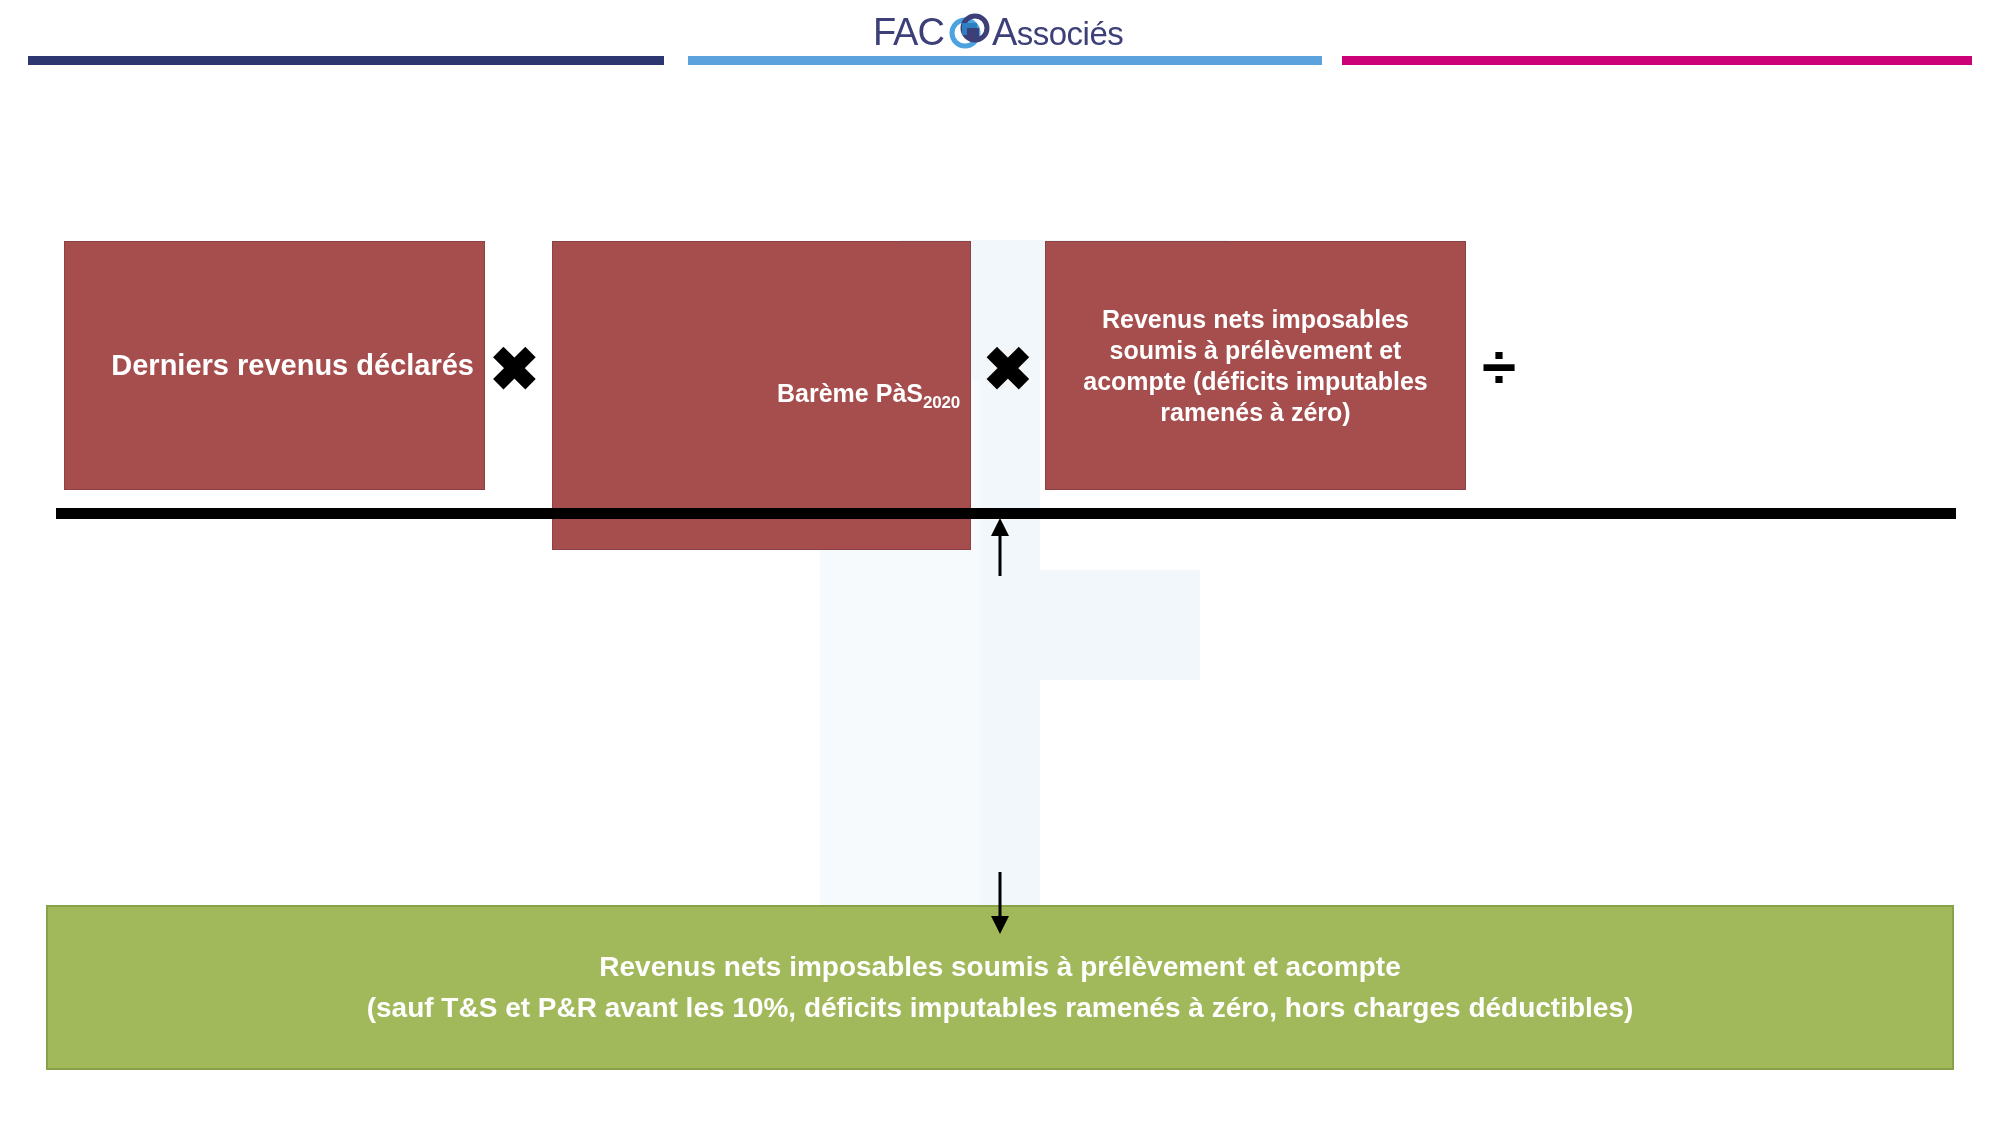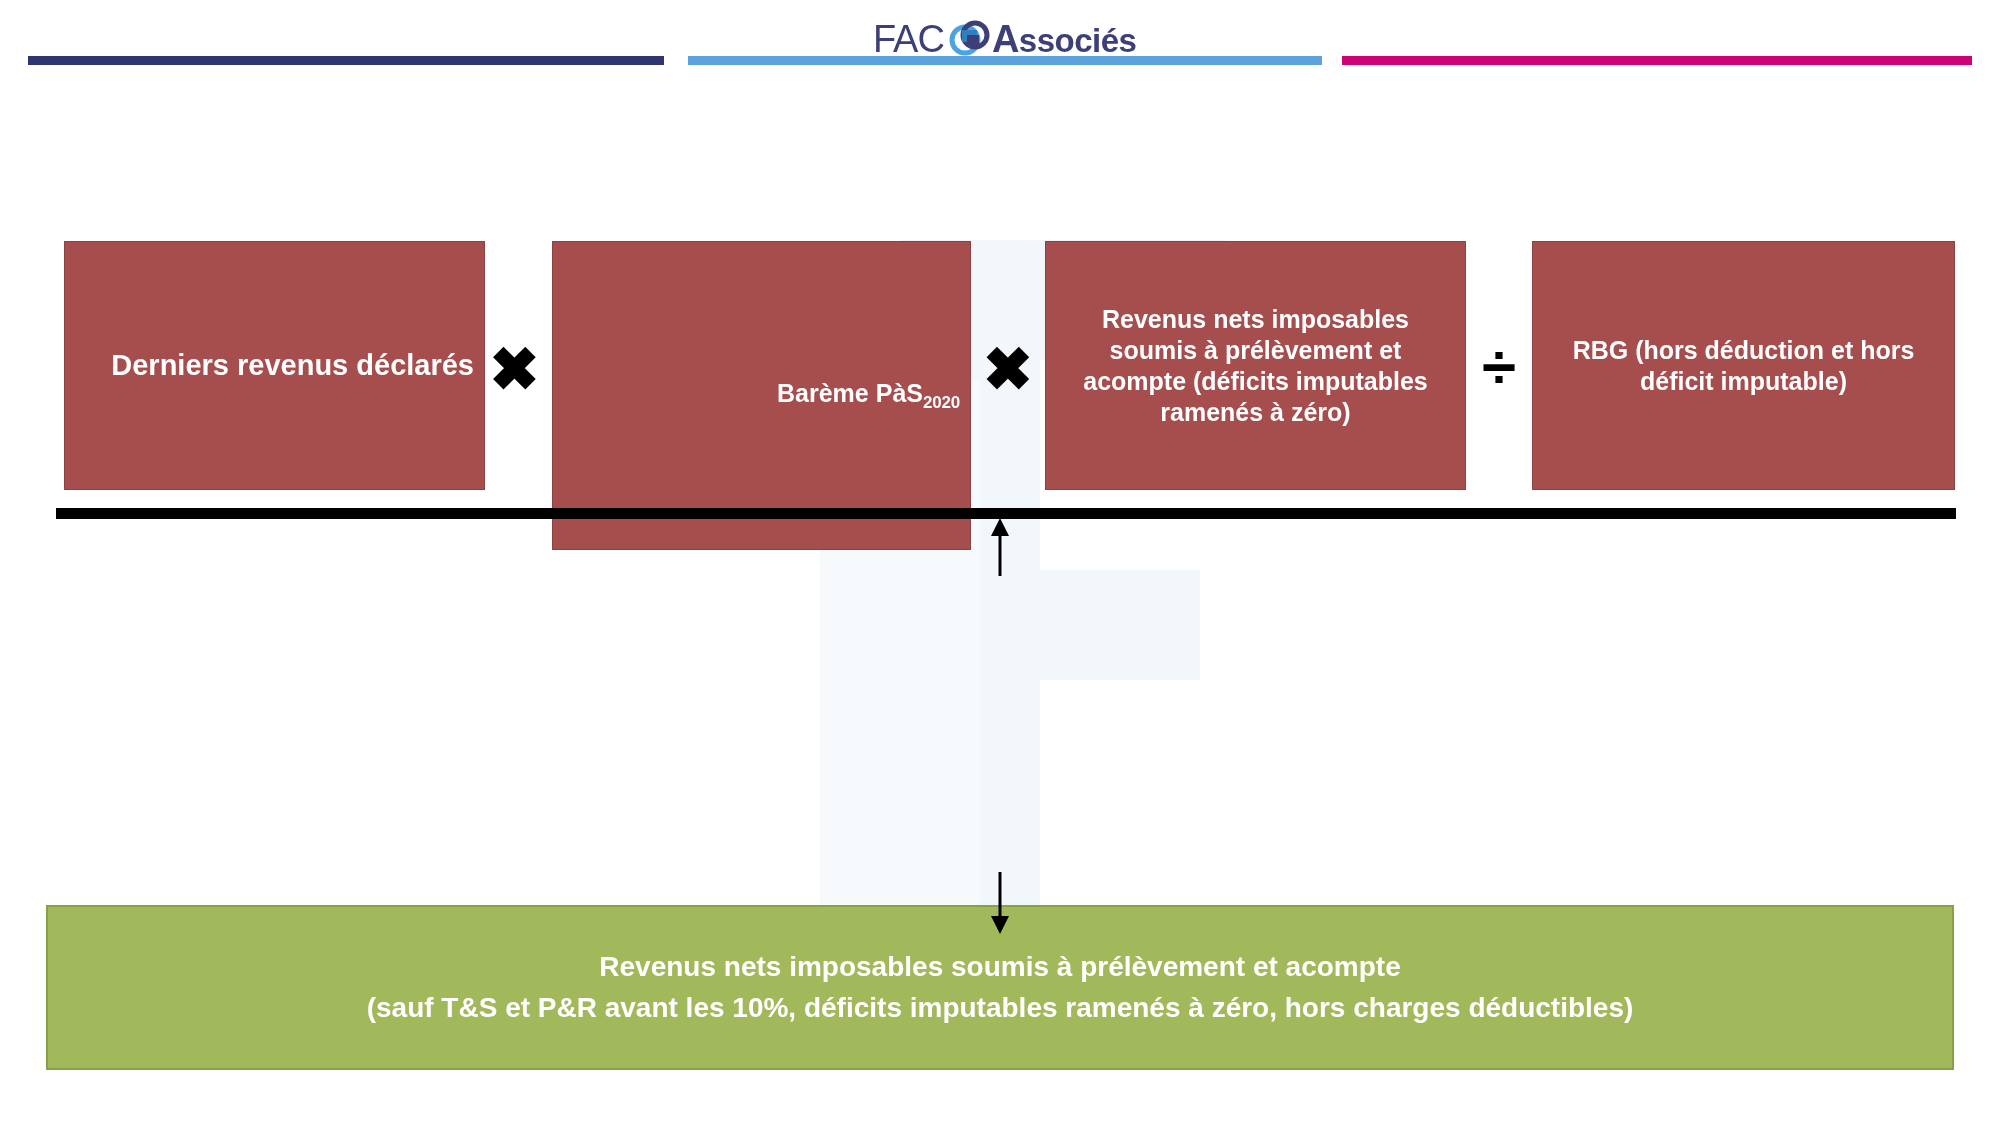--- a/index.html
+++ b/index.html
@@ -28,21 +28,21 @@
     height: 700px;
     pointer-events: none;
     z-index: 0;
   }
   .watermark svg { display:block; width:100%; height:100%; }
 
   
   .logo {
     position: absolute;
     left: 873px;
-    top: 17px;
+    top: 10px;
     height: 44px;
     display: flex;
     align-items: center;
     z-index: 5;
   }
   .logo-fac {
     font-family: "Liberation Sans", sans-serif;
     font-size: 38px;
     letter-spacing: -1px;
     color: #3D3F78;
@@ -55,21 +55,21 @@
     height: 42px;
     margin: 0 2px 0 4px;
   }
   .logo-mark svg { display: block; }
   .logo-assoc {
     font-family: "Liberation Sans", sans-serif;
     font-size: 38px;
     letter-spacing: -0.5px;
     color: #3D3F78;
     line-height: 1;
-    font-weight: 700;
+    font-weight: 400;
   }
   .logo-assoc .cap { font-size: 38px; }
   .logo-assoc .rest { font-size: 33px; }
 
   
   .bar {
     position: absolute;
     height: 9px;
     top: 56px;
     z-index: 4;
@@ -220,23 +220,20 @@
   </div>
 
   <div class="op" id="op-mult-2">✖</div>
 
   <div class="redbox" id="box-3" style="background: rgb(166, 77, 77); border-color: rgb(140, 66, 66);">
     <span>Revenus nets imposables soumis à prélèvement et acompte (déficits imputables ramenés à zéro)</span>
   </div>
 
   <div class="op" id="op-div">÷</div>
 
-  <div class="redbox" id="box-4" style="background: rgb(166, 77, 77); border-color: rgb(140, 66, 66);">
-    <span>RBG (hors déduction et hors déficit imputable)</span>
-  </div>
 
   <div id="rule-main"></div>
 
   <div class="arrow" id="arrow-up">
     <svg width="24" height="58" viewBox="0 0 24 58" xmlns="http://www.w3.org/2000/svg">
       <line x1="12" y1="58" x2="12" y2="12" stroke="#000000" stroke-width="3"></line>
       <polygon points="12,0 21,18 3,18" fill="#000000"></polygon>
     </svg>
   </div>
 

